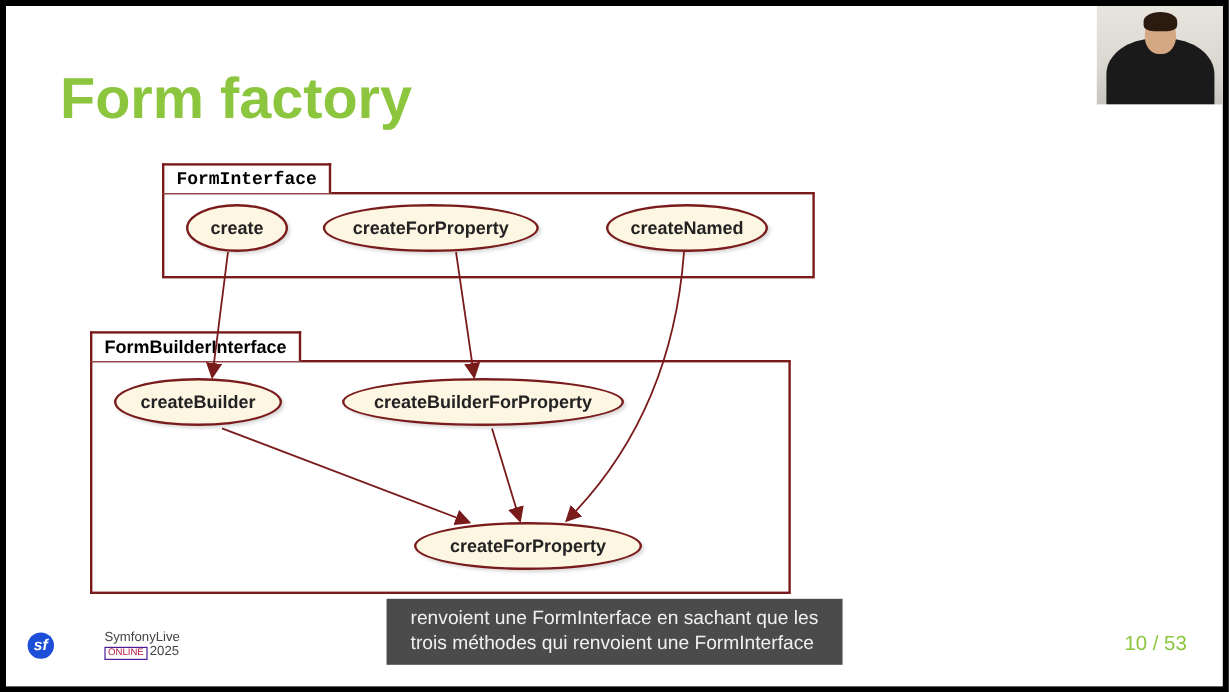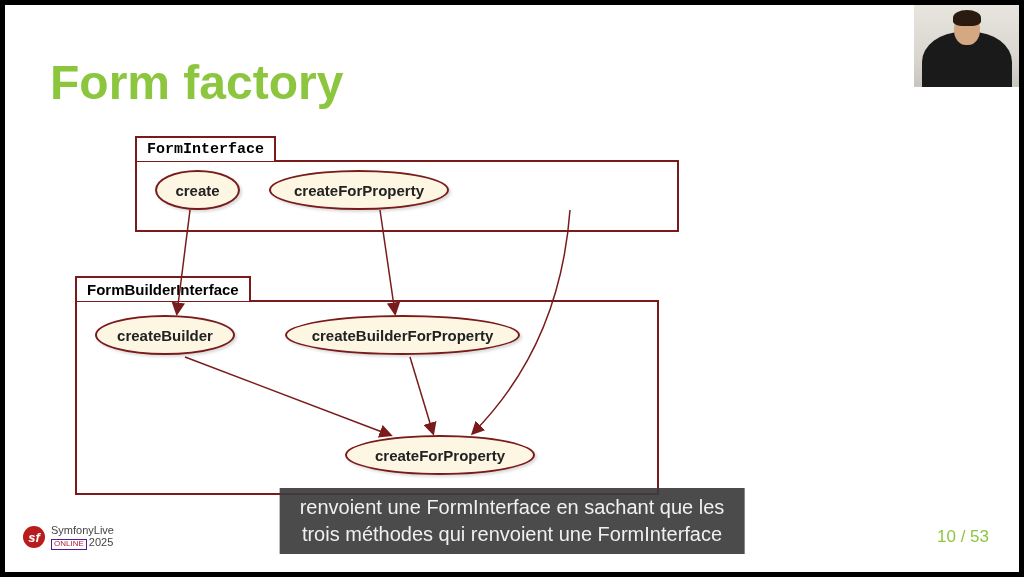--- a/index.html
+++ b/index.html
@@ -77,23 +77,23 @@
       height: 567px;
       pointer-events: none;
     }
     .subtitle {
       position: absolute;
       left: 50%;
       transform: translateX(-50%);
       bottom: 23px;
       background: rgba(60,60,60,0.92);
       color: #f0f0f0;
-      font-size: 20px;
+      font-size: 16px;
       padding: 6px 20px;
-      text-align: center;
+      text-align: left;
       line-height: 1.35;
       white-space: pre-line;
     }
     .pagenum {
       position: absolute;
       bottom: 25px;
       right: 30px;
       color: #8cc63f;
       font-size: 17px;
     }
@@ -101,34 +101,35 @@
       position: absolute;
       bottom: 22px;
       left: 18px;
       display: flex;
       align-items: center;
       gap: 6px;
     }
     .logo-badge {
       width: 22px;
       height: 22px;
-      background: #b91c1c;
+      background: #1d4ed8;
       border-radius: 50%;
       color: #fff;
       display: flex;
       align-items: center;
       justify-content: center;
       font-size: 13px;
       font-style: italic;
       font-weight: bold;
     }
     .logo-text {
       font-size: 11px;
       color: #444;
       line-height: 1.1;
+      margin-left: 36px;
     }
     .logo-sub {
       font-size: 8px;
       color: #b31b3f;
       border: 1px solid #4c1d95;
       display: inline-block;
       padding: 0 2px;
       margin-right: 2px;
     }
     .webcam {
@@ -180,20 +181,21 @@
   <div class="uml-box box1">
     <div class="uml-tab">FormInterface</div>
   </div>
 
   <div class="uml-box box2">
     <div class="uml-tab">FormBuilderInterface</div>
   </div>
 
   <div class="ellipse" style="top:165px; left:150px; width:85px; height:40px;">create</div>
   <div class="ellipse" style="top:165px; left:264px; width:180px; height:40px;">createForProperty</div>
+  <div class="ellipse" style="top:165px; left:500px; width:135px; height:40px;">createNamed</div>
 
   <div class="ellipse" style="top:310px; left:90px; width:140px; height:40px;">createBuilder</div>
   <div class="ellipse" style="top:310px; left:280px; width:235px; height:40px;">createBuilderForProperty</div>
   <div class="ellipse" style="top:430px; left:340px; width:190px; height:40px;">createForProperty</div>
 
   <svg class="arrows">
     <defs>
       <marker id="ah" markerWidth="9" markerHeight="9" refX="7" refY="4.5" orient="auto">
         <path d="M0,0 L9,4.5 L0,9 Z" fill="#7a1b1b"></path>
       </marker>

